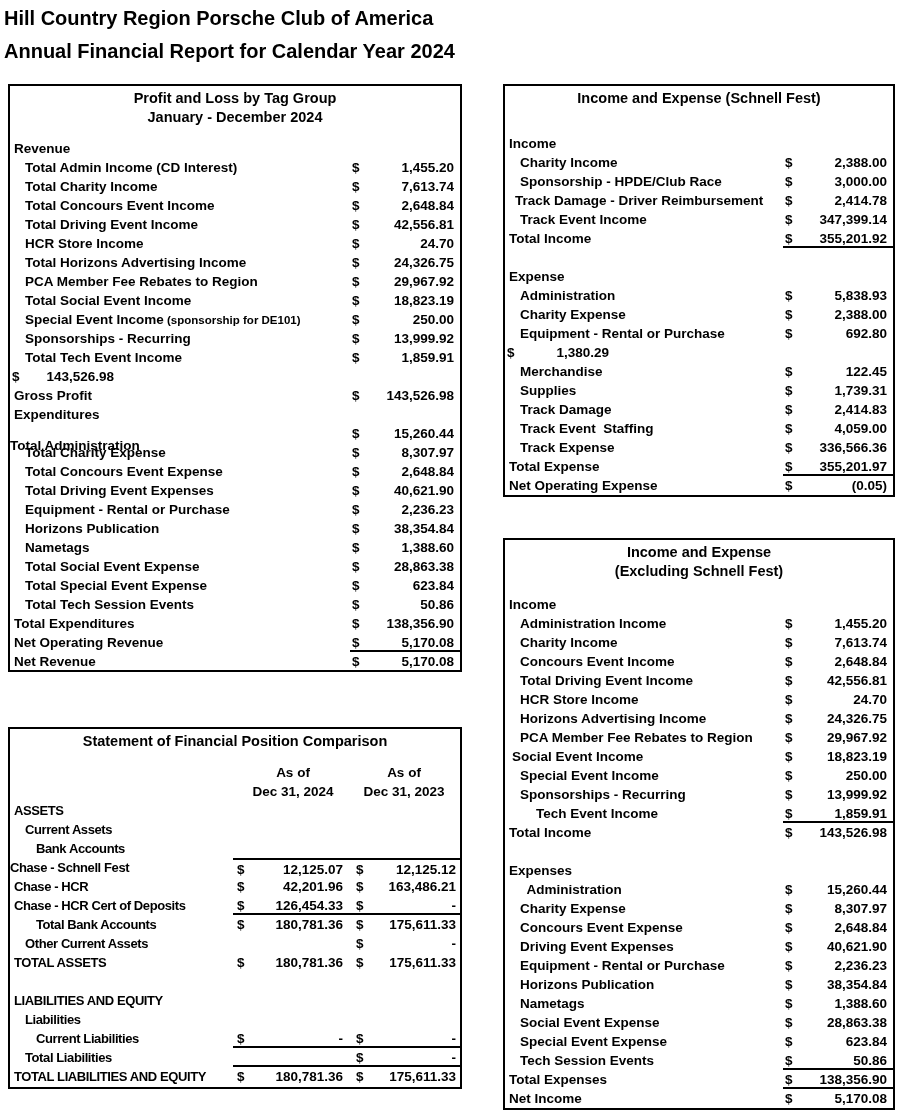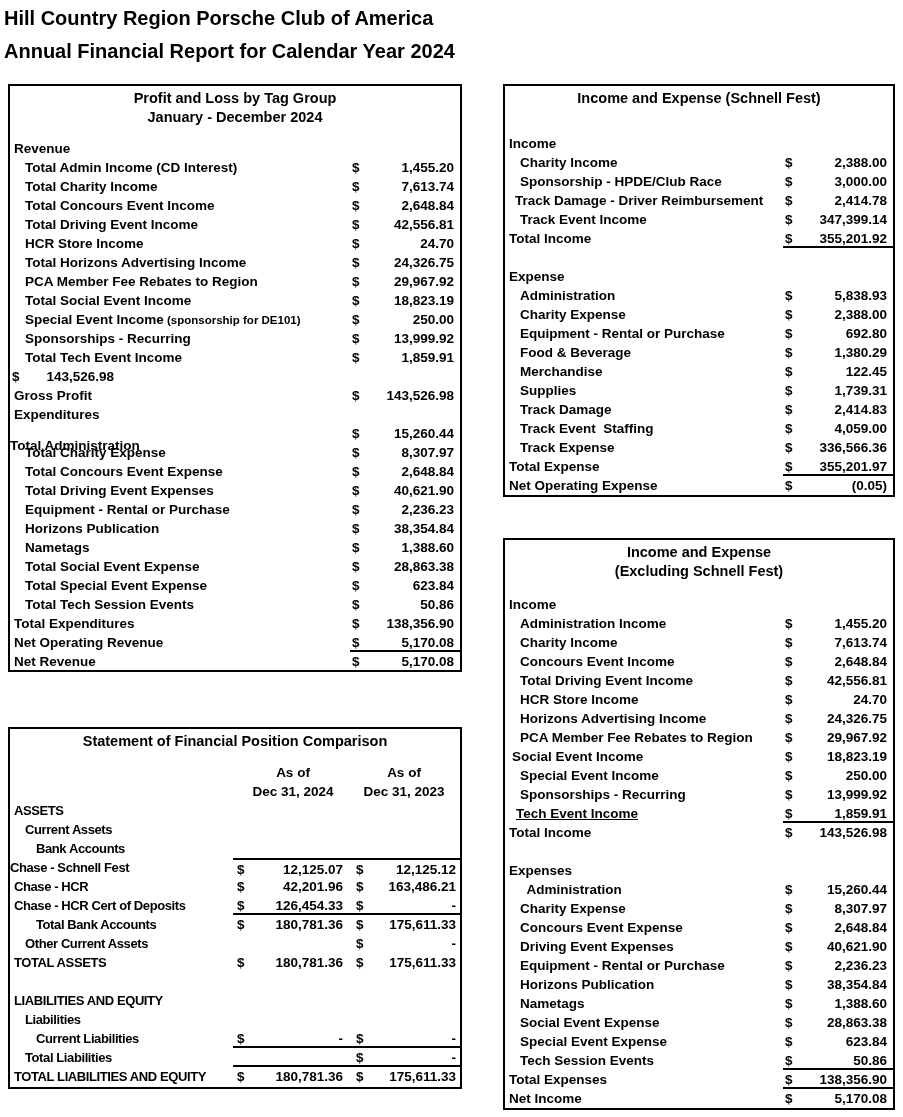--- a/index.html
+++ b/index.html
@@ -308,21 +308,20 @@
         </div>
       </div>
       <div class="row item">
         <div class="lbl" style="padding-left: 15px;">Equipment - Rental or Purchase</div>
         <div class="grp">
           <span class="cur">$</span>
           <span class="val">692.80</span>
         </div>
       </div>
       <div class="row item">
-        <div class="lbl" style="padding-left: 15px;">Food &amp; Beverage</div>
         <div class="grp">
           <span class="cur">$</span>
           <span class="val">1,380.29</span>
         </div>
       </div>
       <div class="row item">
         <div class="lbl" style="padding-left: 15px;">Merchandise</div>
         <div class="grp">
           <span class="cur">$</span>
           <span class="val">122.45</span>
@@ -598,21 +597,21 @@
         </div>
       </div>
       <div class="row item">
         <div class="lbl" style="padding-left: 15px;">Sponsorships - Recurring</div>
         <div class="grp">
           <span class="cur">$</span>
           <span class="val">13,999.92</span>
         </div>
       </div>
       <div class="row item rule-below">
-        <div class="lbl" style="padding-left: 11px; text-decoration: underline;">Tech Event Income</div>
+        <div class="lbl" style="padding-left: 31px;">Tech Event Income</div>
         <div class="grp">
           <span class="cur">$</span>
           <span class="val">1,859.91</span>
         </div>
       </div>
       <div class="row total">
         <div class="lbl" style="padding-left: 4px;">Total Income</div>
         <div class="grp">
           <span class="cur">$</span>
           <span class="val">143,526.98</span>

